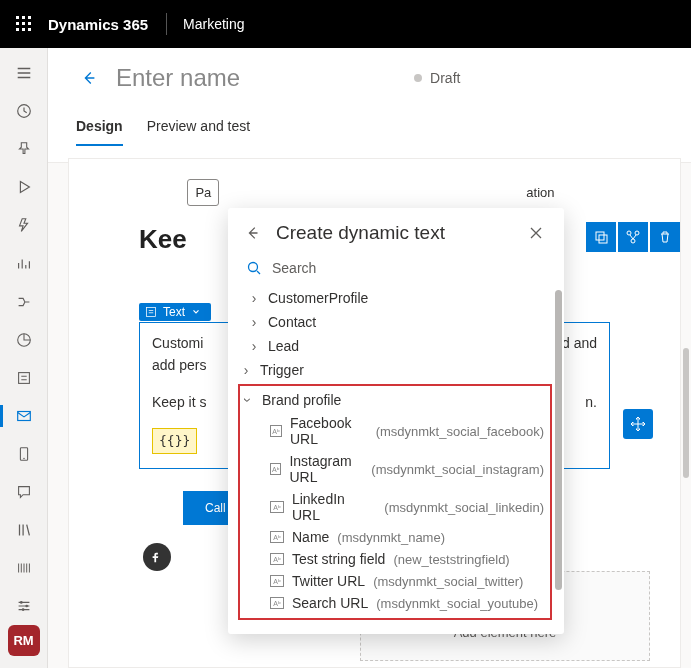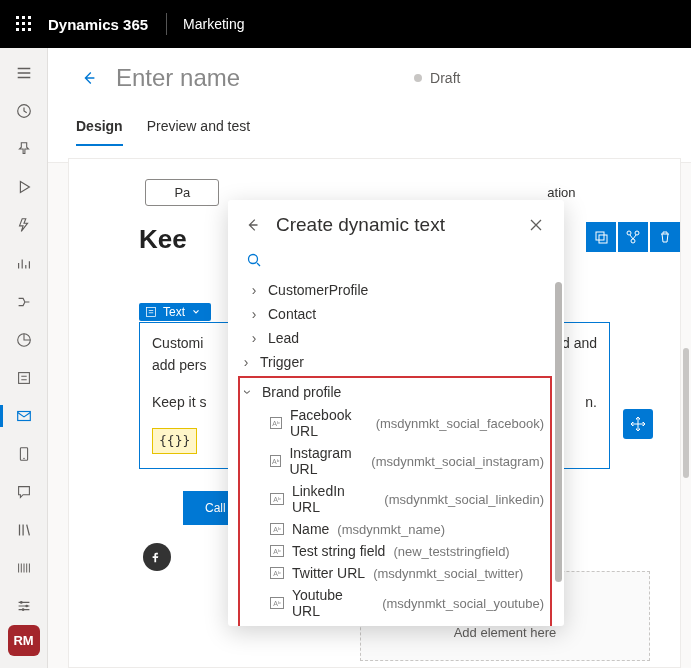--- a/index.html
+++ b/index.html
@@ -29,21 +29,21 @@
   .status { display:flex; align-items:center; gap:8px; margin-left: 160px; color:#605e5c; font-size:14px; }
   .status-dot { width:8px; height:8px; border-radius:50%; background:#c8c6c4; }
 
   .tabs { display: flex; gap: 24px; margin-top: 18px; }
   .tab { padding: 8px 0 10px 0; font-size: 14px; color: #323130; cursor: pointer; border-bottom: 2px solid transparent; }
   .tab.active { border-bottom-color: #0078d4; font-weight:600; }
 
   .canvas { position: absolute; top: 110px; left: 20px; right: 10px; bottom: 0; background: #fff; border: 1px solid #edebe9; padding: 20px 20px; overflow:hidden; }
 
   .button-row { display:flex; justify-content:center; gap:10px; margin-bottom:18px; }
-  .btn-outline { font-size:13px; padding:5px 28px; border:1px solid #8a8886; background:#fff; color:#323130; border-radius:3px; cursor:pointer;text-align:right; }
+  .btn-outline { font-size:13px; padding:5px 7px; border:1px solid #8a8886; background:#fff; color:#323130; border-radius:3px; cursor:pointer;text-align:right; }
 
   .email-block { position: relative; margin: 0 50px; }
   .email-heading { font-size: 26px; font-weight: 600; color: #222; margin-bottom: 4px; }
   .toolbar-badge { display:inline-flex; align-items:center; gap:6px; background:#0078d4; color:#fff; font-size:12px; padding:2px 10px 2px 6px; border-radius:2px;margin-top:44px; }
   .selection-box { border:1.5px solid #0078d4; padding:10px 12px 14px 12px; margin-top:0; position:relative; }
   .selection-tools { position:absolute; top:-2px; right:-70px; display:flex; gap:2px; }
   .tool { width:30px; height:30px; background:#0078d4; color:#fff; display:flex; align-items:center; justify-content:center; cursor:pointer; }
   .tool.move { position:absolute; right:-44px; top:86px; border-radius:3px; }
   .email-body { font-size:14px; color:#323130; line-height:1.55; }
   .placeholder-token { display:inline-block; background:#fff6c9; border:1.5px solid #e6c200; padding:2px 6px; font-family:monospace; font-size:13px; margin-top:14px; }
@@ -52,21 +52,21 @@
 
   .social-row { display:flex; gap:30px; margin-top:18px; margin-left:4px; }
   .social-circle { width:28px; height:28px; border-radius:50%; background:#333; display:flex; align-items:center; justify-content:center; color:#fff; }
 
   .add-element { position:absolute; right:30px; bottom:6px; width:290px; height:90px; border:1px dashed #c8c6c4; display:flex; flex-direction:column; align-items:center; justify-content:center; color:#605e5c; font-size:13px; gap:6px; cursor:pointer; background:#fafafa; }
   .add-plus { font-size:22px; font-weight:300; }
 
   .vscroll { position:absolute; right:2px; top:300px; width:6px; height:130px; background:#c8c6c4; border-radius:3px; }
 
   
-  .panel { position:absolute; left:228px; top:200px; width:336px; height:426px; background:#fff; box-shadow:0 6px 24px rgba(0,0,0,0.18); border-radius:3px; display:flex; flex-direction:column; z-index:50; }
+  .panel { position:absolute; left:228px; top:208px; width:336px; height:426px; background:#fff; box-shadow:0 6px 24px rgba(0,0,0,0.18); border-radius:3px; display:flex; flex-direction:column; z-index:50; }
   .panel-head { display:flex; align-items:center; padding:14px 18px 12px 14px; gap:12px; }
   .panel-back { color:#605e5c; cursor:pointer; padding:2px; }
   .panel-title { font-size:19px; color:#323130; flex:1; }
   .panel-close { color:#605e5c; cursor:pointer; padding:2px; }
   .panel-search { display:flex; align-items:center; gap:10px; padding:4px 18px 10px 18px; color:#0078d4; font-size:14px; }
   .panel-search input { border:none; outline:none; font-size:14px; flex:1; color:#323130; }
   .panel-search input::placeholder { color:#605e5c; }
 
   .tree { flex:1; overflow:auto; padding:0 6px 8px 6px; font-size:14px; color:#323130; position:relative; }
   .tree-scroll-thumb { position:absolute; right:2px; top:4px; width:7px; height:300px; background:#b9b7b5; border-radius:4px; }
@@ -307,20 +307,21 @@
       <svg width="16" height="16" viewBox="0 0 16 16">
           <path d="M3 3l10 10M13 3L3 13" stroke="#605e5c" stroke-width="1.3"></path>
         </svg>
     </span>
   </div>
   <div class="panel-search">
     <svg width="16" height="16" viewBox="0 0 16 16">
         <circle cx="7" cy="7" r="4.5" fill="none" stroke="#0078d4" stroke-width="1.3"></circle>
         <path d="M11 11l3 3" stroke="#0078d4" stroke-width="1.3"></path>
       </svg>
+    <input placeholder="Search" style="">
   </div>
   <div class="tree">
     <div class="node">
         <span class="chev">›</span>
         <span>CustomerProfile</span>
       </div>
     <div class="node">
         <span class="chev">›</span>
         <span>Contact</span>
       </div>
@@ -363,20 +364,20 @@
           <span class="leaf-name">Test string field</span> 
           <span class="leaf-tech">(new_teststringfield)</span>
         </div>
       <div class="leaf">
           <span class="leaf-icon">Aᵇ</span>
           <span class="leaf-name">Twitter URL</span> 
           <span class="leaf-tech">(msdynmkt_social_twitter)</span>
         </div>
       <div class="leaf">
           <span class="leaf-icon">Aᵇ</span>
-          <span class="leaf-name">Youtube URL</span> 
+          <span class="leaf-name">Search URL</span> 
           <span class="leaf-tech">(msdynmkt_social_youtube)</span>
         </div>
     </div>
 
     <div class="tree-scroll-thumb"></div>
   </div>
 </div>
 
 </body></html>

